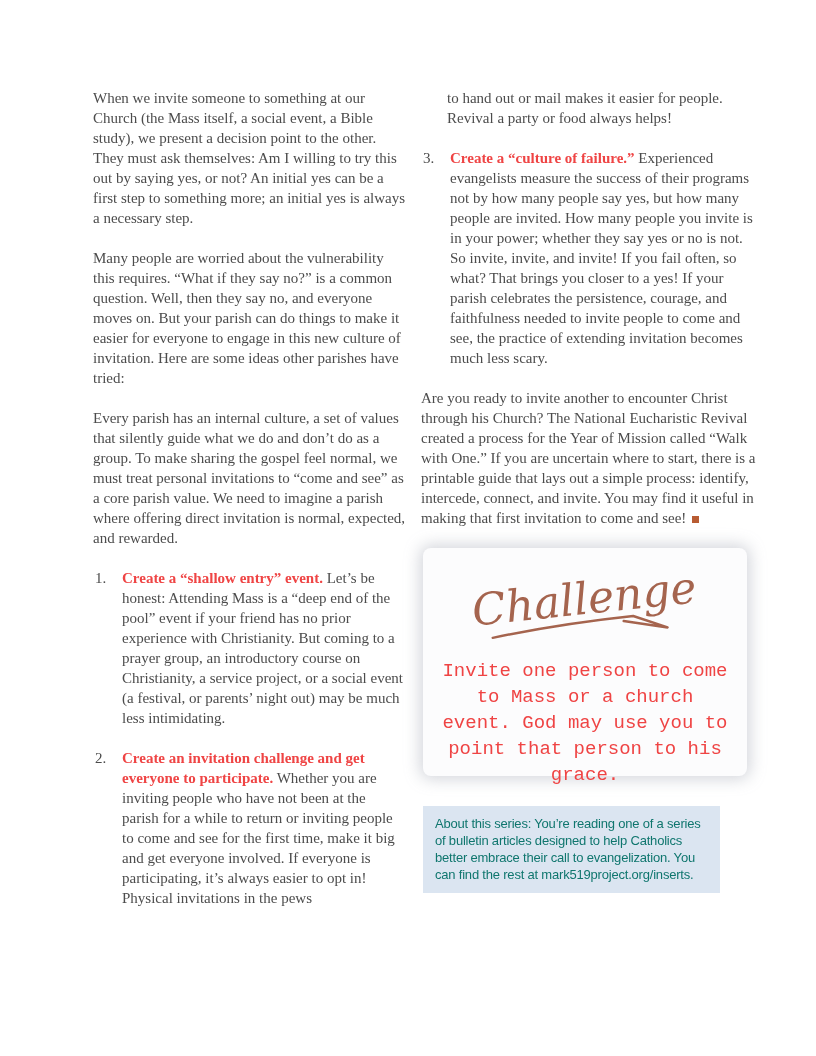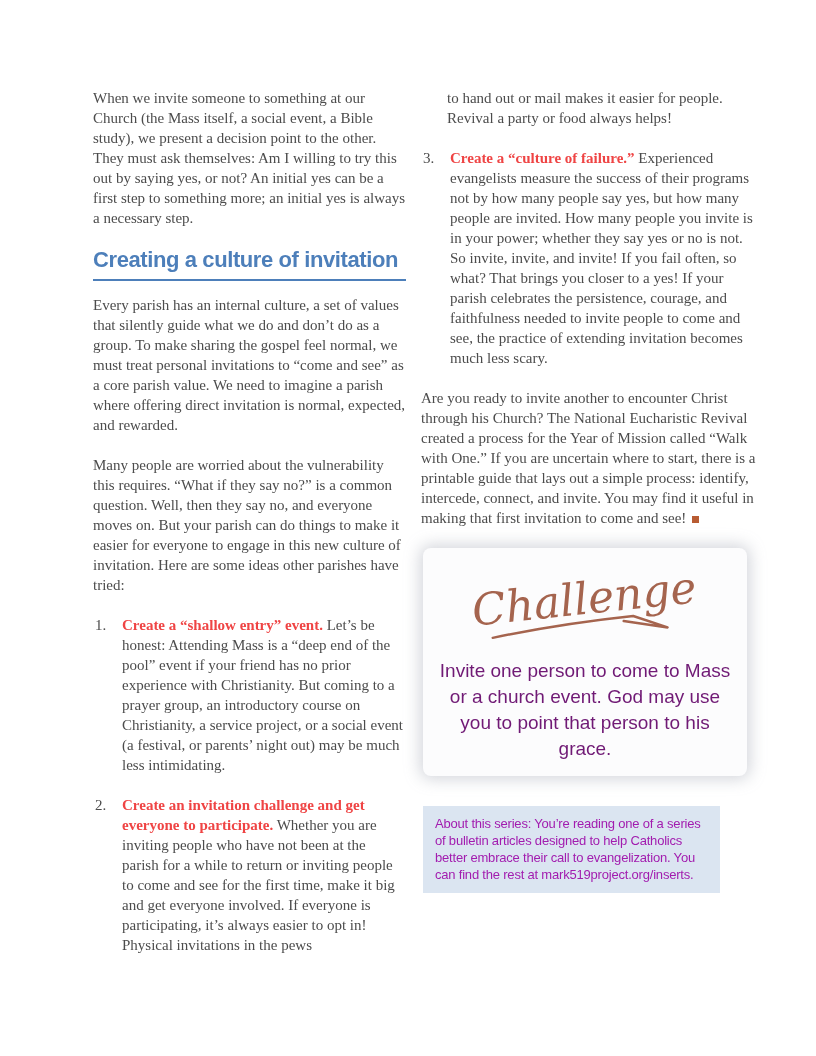--- a/index.html
+++ b/index.html
@@ -53,54 +53,53 @@
     height:228px;
     background:#fcfcfd;
     border-radius:8px;
     box-shadow:0 0 16px 3px rgba(145,150,165,0.40);
     text-align:center;
     box-sizing:border-box;
     padding-top:14px;
   }
   .challenge-script{display:block;margin:0 auto;}
   .challenge-text{
-    font-family:Liberation Sans, sans-serif;
+    font-family:Liberation Mono, monospace;
     font-size:19px;
     line-height:26px;
-    color:#701a75;
+    color:#ef4444;
     width:292px;
     margin:4px auto 0 auto;
   }
 
   .about-box{
     margin-top:30px;
     margin-left:2px;
     width:273px;
     background:#dbe5f1;
     padding:9px 12px 10px 12px;
     font-family:"Liberation Sans","DejaVu Sans",sans-serif;
     font-size:13px;
     line-height:17px;
     letter-spacing:-0.2px;
-    color:#a21caf;
+    color:#0f766e;
   }
 </style>
 </head>
 <body>
 
 <div class="page">
 
   <div class="col col-left">
     <p class="para">When we invite someone to something at our Church (the Mass itself, a social event, a Bible study), we present a decision point to the other. They must ask themselves: Am I willing to try this out by saying yes, or not? An initial yes can be a first step to something more; an initial yes is always a necessary step.</p>
 
-    <h1 class="section-heading">Creating a culture of invitation</h1>
+
+    <p class="para">Many people are worried about the vulnerability this requires. “What if they say no?” is a common question. Well, then they say no, and everyone moves on. But your parish can do things to make it easier for everyone to engage in this new culture of invitation. Here are some ideas other parishes have tried:</p>
 
     <p class="para">Every parish has an internal culture, a set of values that silently guide what we do and don’t do as a group. To make sharing the gospel feel normal, we must treat personal invitations to “come and see” as a core parish value. We need to imagine a parish where offering direct invitation is normal, expected, and rewarded.</p>
-
-    <p class="para">Many people are worried about the vulnerability this requires. “What if they say no?” is a common question. Well, then they say no, and everyone moves on. But your parish can do things to make it easier for everyone to engage in this new culture of invitation. Here are some ideas other parishes have tried:</p>
 
     <div class="list-item">
       <span class="list-num">1.</span>
       <span class="list-body"><span class="lead">Create a “shallow entry” event.</span><span> Let’s be honest: Attending Mass is a “deep end of the pool” event if your friend has no prior experience with Christianity. But coming to a prayer group, an introductory course on Christianity, a service project, or a social event (a festival, or parents’ night out) may be much less intimidating.</span></span>
     </div>
 
     <div class="list-item">
       <span class="list-num">2.</span>
       <span class="list-body"><span class="lead">Create an invitation challenge and get everyone to participate.</span><span> Whether you are inviting people who have not been at the parish for a while to return or inviting people to come and see for the first time, make it big and get everyone involved. If everyone is participating, it’s always easier to opt in! Physical invitations in the pews</span></span>
     </div>

